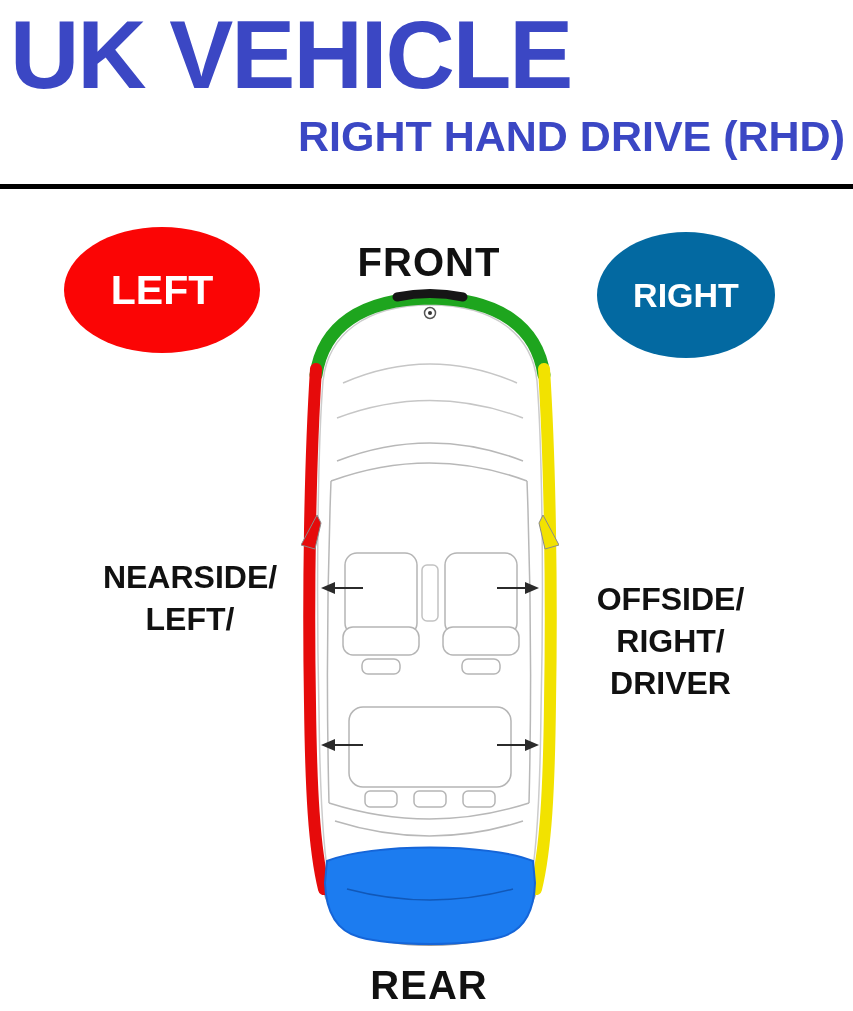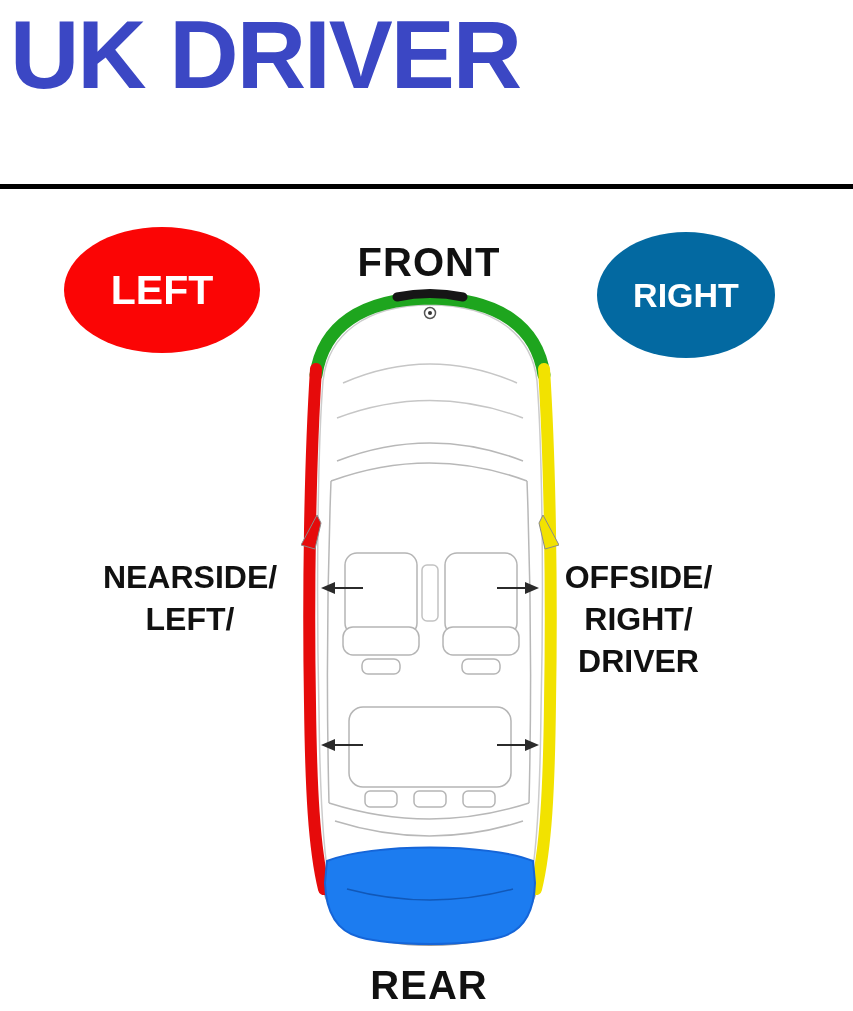--- a/index.html
+++ b/index.html
@@ -35,31 +35,32 @@
     display:flex;align-items:center;justify-content:center;
     color:#fff;font-weight:700;
   }
   .badge-left{left:64px;top:227px;width:196px;height:126px;font-size:41px;}
   .badge-right{left:597px;top:232px;width:178px;height:126px;font-size:34px;}
   .side-label{
     position:absolute;top:556px;
     text-align:center;font-size:32px;font-weight:700;line-height:1.32;
   }
   .side-label.left{left:70px;width:240px;}
-  .side-label.right{left:526px;width:225px;}
+  .side-label.right{left:558px;width:225px;margin-top:22px;}
   .car-wrap{position:absolute;left:301px;top:283px;width:258px;height:672px;}
   svg{display:block;}
 </style>
 </head>
 <body>
 
 <div class="canvas">
 
-  <div class="title" style="color: rgb(59, 71, 196);">UK DRIVER</div>
+  <div class="title" style="color: rgb(59, 71, 196);">UK VEHICLE</div>
 
+  <div class="subtitle" style="color: rgb(59, 71, 196);">RIGHT HAND DRIVE (RHD)</div>
 
   <div class="divider"></div>
 
   <div class="axis-label front-label">FRONT</div>
 
   <div class="badge badge-left" style="background-color: rgb(251, 5, 5);">
     <span>LEFT</span>
   </div>
 
   <div class="badge badge-right" style="background-color: #0369a1;">

